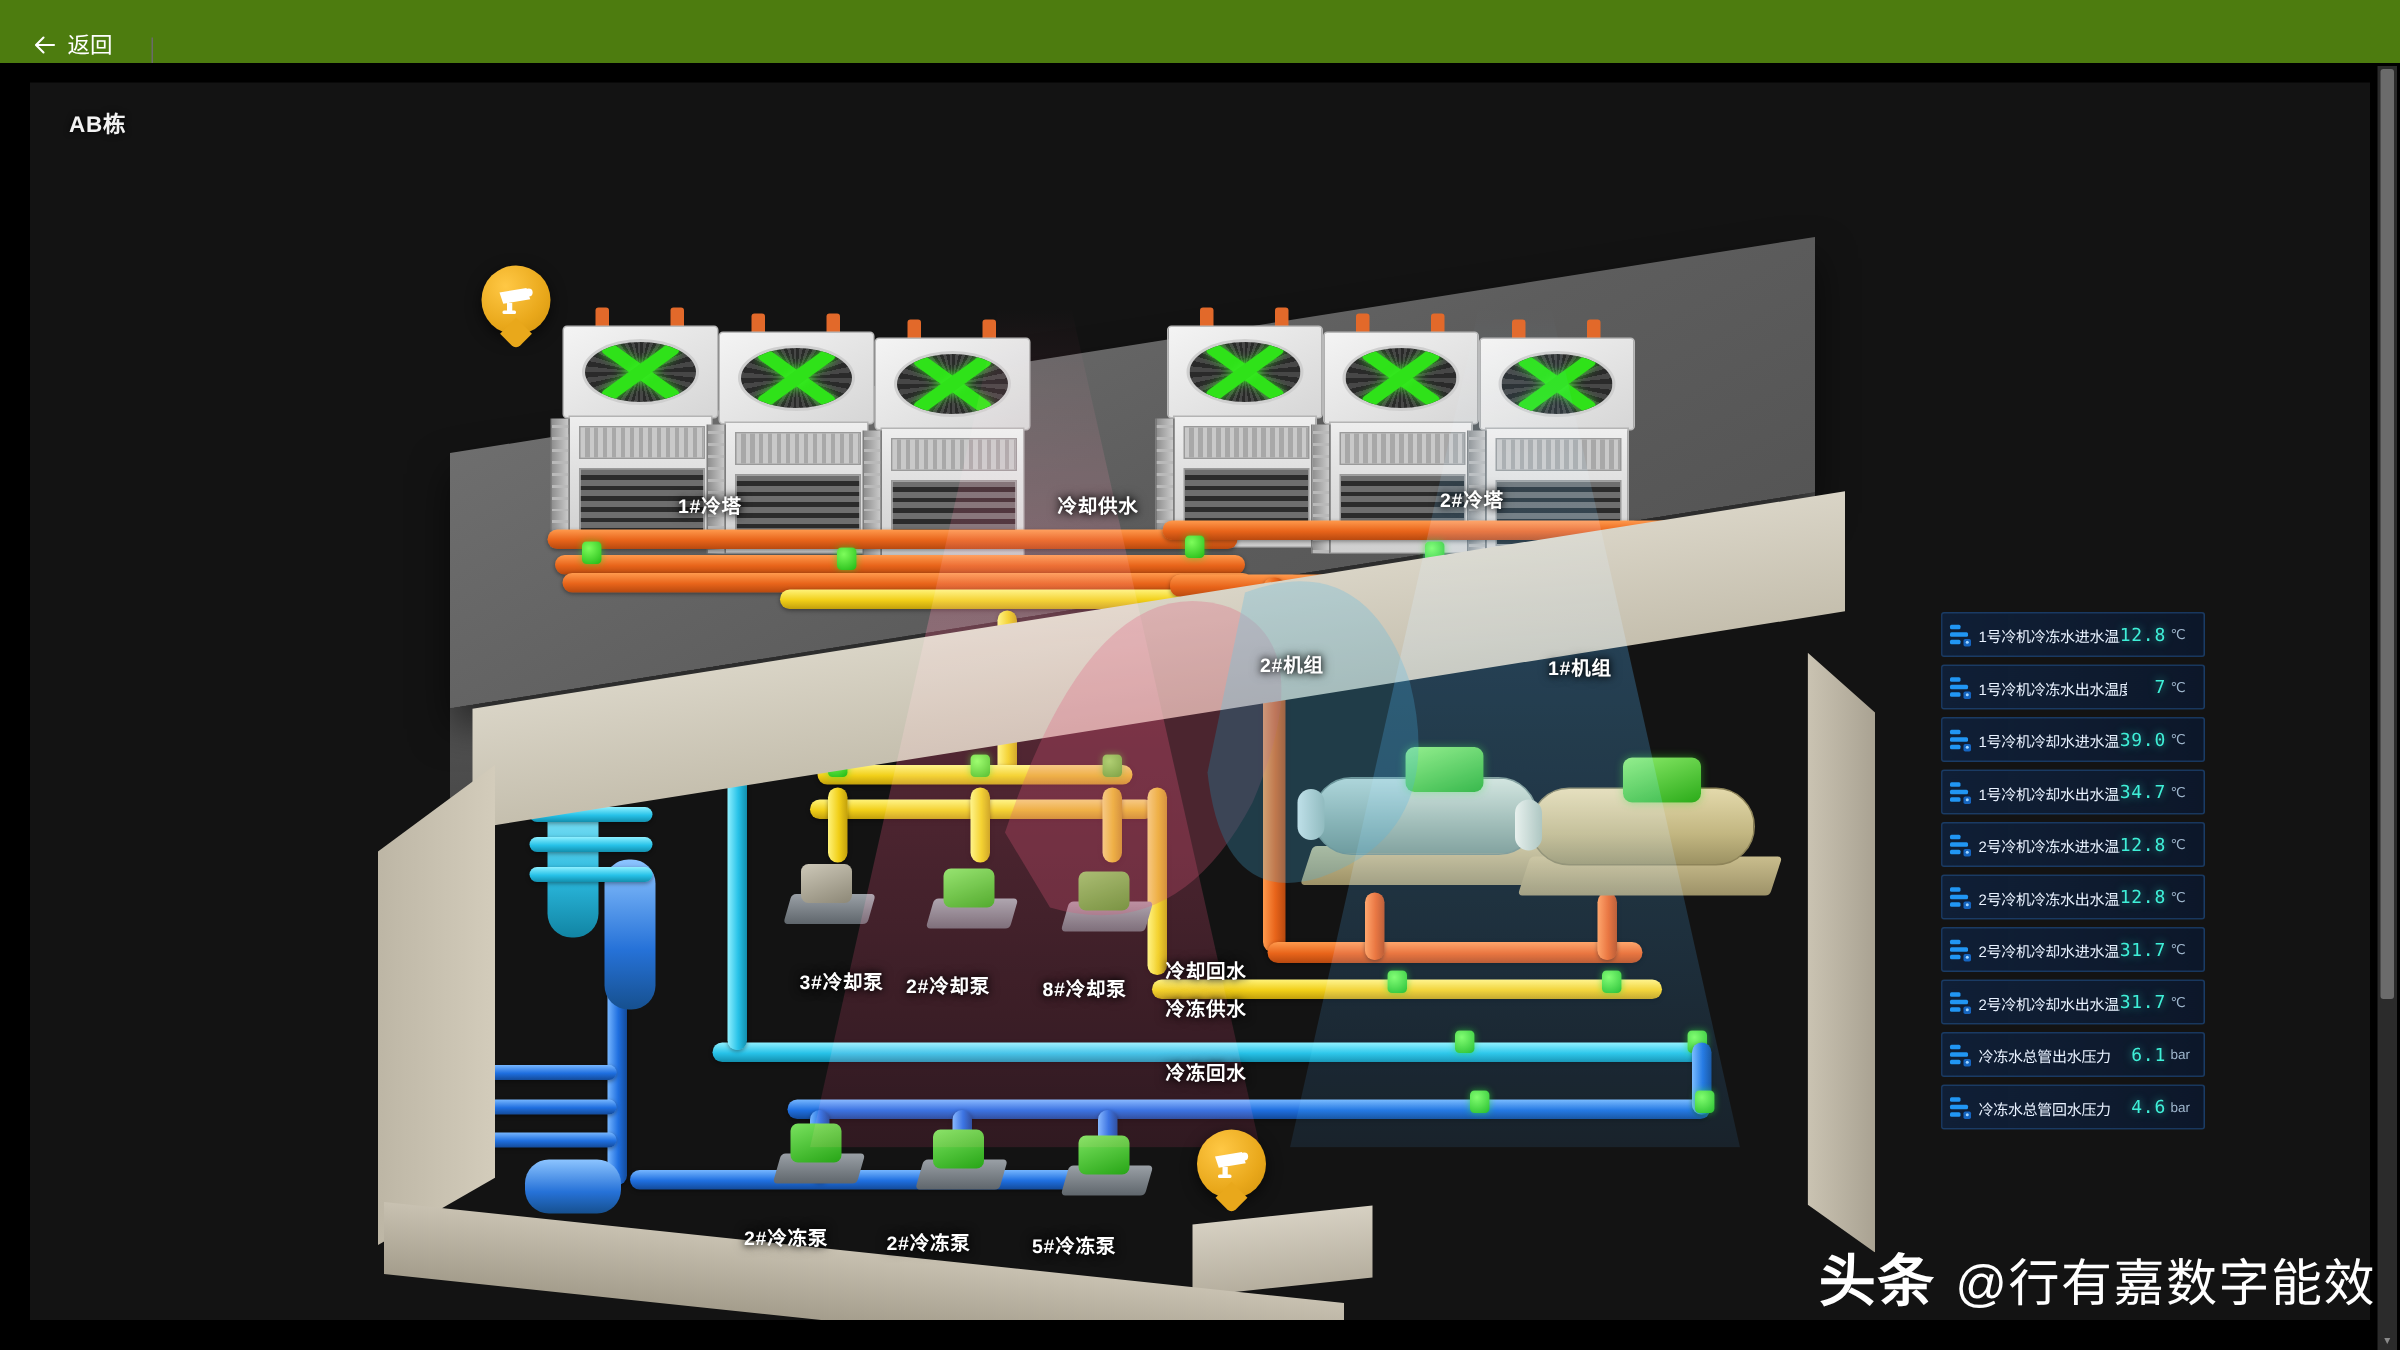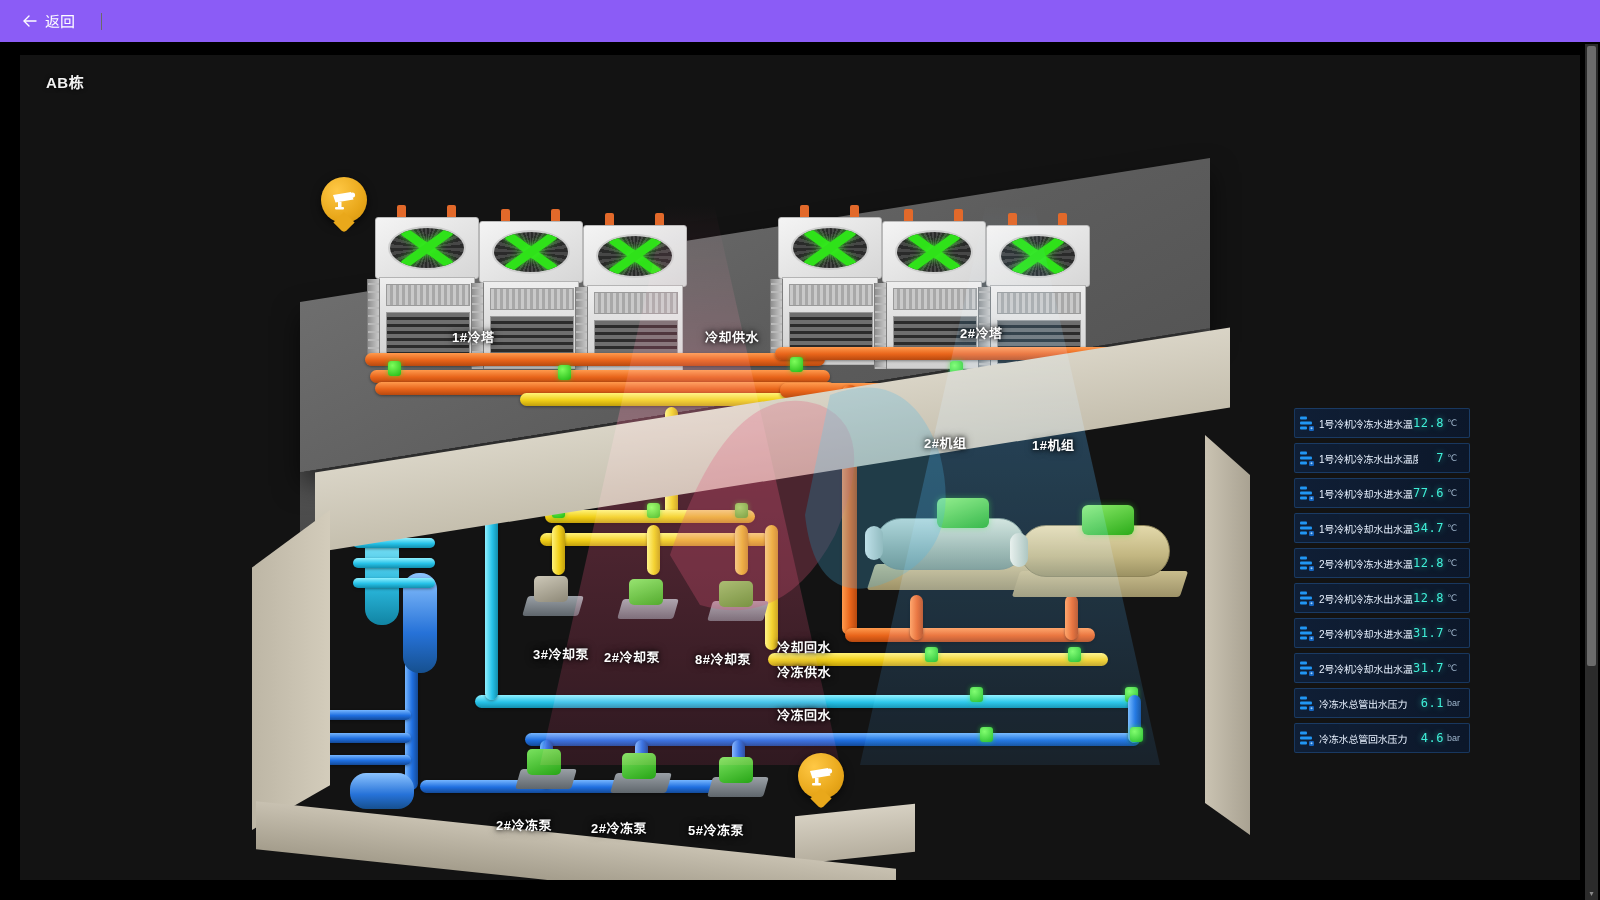--- a/index.html
+++ b/index.html
@@ -18,23 +18,23 @@
     width: 1600px;
     height: 900px;
     background: #000;
   }
 
   
   .topbar {
     position: absolute;
     left: 0; top: 0;
     width: 1600px; height: 42px;
-    background: #8b5cf6;
+    background: #4d7c0f;
     display: flex;
-    align-items: center;
+    align-items: flex-end;
     padding-left: 16px;
     z-index: 40;
   }
   .back-btn {
     display: flex;
     align-items: center;
     gap: 7px;
     cursor: pointer;
     color: #ffffff;
     font-size: 15px;
@@ -715,21 +715,21 @@
           <rect x="7" y="12" width="3.5" height="6" fill="#ffffff"></rect>
           <rect x="4" y="17" width="9" height="2.4" rx="1" fill="#ffffff"></rect>
           <circle cx="21.5" cy="5" r="2.6" fill="#ffffff"></circle>
         </svg>
       </div>
 
       <span class="lbl" style="left:432px; top:272px;">1#冷塔</span>
       <span class="lbl" style="left:940px; top:268px;">2#冷塔</span>
       <span class="lbl" style="left:685px; top:272px;">冷却供水</span>
 
-      <span class="lbl" style="left:904px; top:378px;">2#机组</span>
+      <span class="lbl" style="left:820px; top:378px;">2#机组</span>
       <span class="lbl" style="left:1012px; top:380px;">1#机组</span>
 
       <span class="lbl" style="left:513px; top:589px;">3#冷却泵</span>
       <span class="lbl" style="left:584px; top:592px;">2#冷却泵</span>
       <span class="lbl" style="left:675px; top:594px;">8#冷却泵</span>
 
       <span class="lbl" style="left:757px; top:582px;">冷却回水</span>
       <span class="lbl" style="left:757px; top:607px;">冷冻供水</span>
       <span class="lbl" style="left:757px; top:650px;">冷冻回水</span>
 
@@ -769,21 +769,21 @@
 
       <div class="data-row">
         <svg class="dr-icon" viewBox="0 0 17 17" aria-hidden="true">
           <rect x="1" y="1.5" width="7" height="3" rx="1" fill="#2196f3"></rect>
           <rect x="1" y="6.5" width="12" height="3" rx="1" fill="#2196f3"></rect>
           <rect x="1" y="11.5" width="7" height="3" rx="1" fill="#2196f3"></rect>
           <rect x="10" y="11" width="5" height="5" rx="1.2" fill="#1565c0"></rect>
           <circle cx="12.5" cy="13.2" r="1" fill="#9fd4ff"></circle>
         </svg>
         <span class="dr-label">1号冷机冷却水进水温度</span>
-        <span class="dr-value">77.6</span>
+        <span class="dr-value">39.0</span>
         <span class="dr-unit">℃</span>
       </div>
 
       <div class="data-row">
         <svg class="dr-icon" viewBox="0 0 17 17" aria-hidden="true">
           <rect x="1" y="1.5" width="7" height="3" rx="1" fill="#2196f3"></rect>
           <rect x="1" y="6.5" width="12" height="3" rx="1" fill="#2196f3"></rect>
           <rect x="1" y="11.5" width="7" height="3" rx="1" fill="#2196f3"></rect>
           <rect x="10" y="11" width="5" height="5" rx="1.2" fill="#1565c0"></rect>
           <circle cx="12.5" cy="13.2" r="1" fill="#9fd4ff"></circle>
@@ -868,19 +868,23 @@
         </svg>
         <span class="dr-label">冷冻水总管回水压力</span>
         <span class="dr-value">4.6</span>
         <span class="dr-unit">bar</span>
       </div>
 
     </div>
 
   </div>
 
+  <div class="brand-wm">
+    <span class="bw-main">头条</span>
+    <span class="bw-at">@行有嘉数字能效</span>
+  </div>
 
   <div class="scrollbar">
     <div class="scroll-thumb"></div>
     <div class="scroll-arrow down">▾</div>
   </div>
 
 </div>
 
 </body></html>

